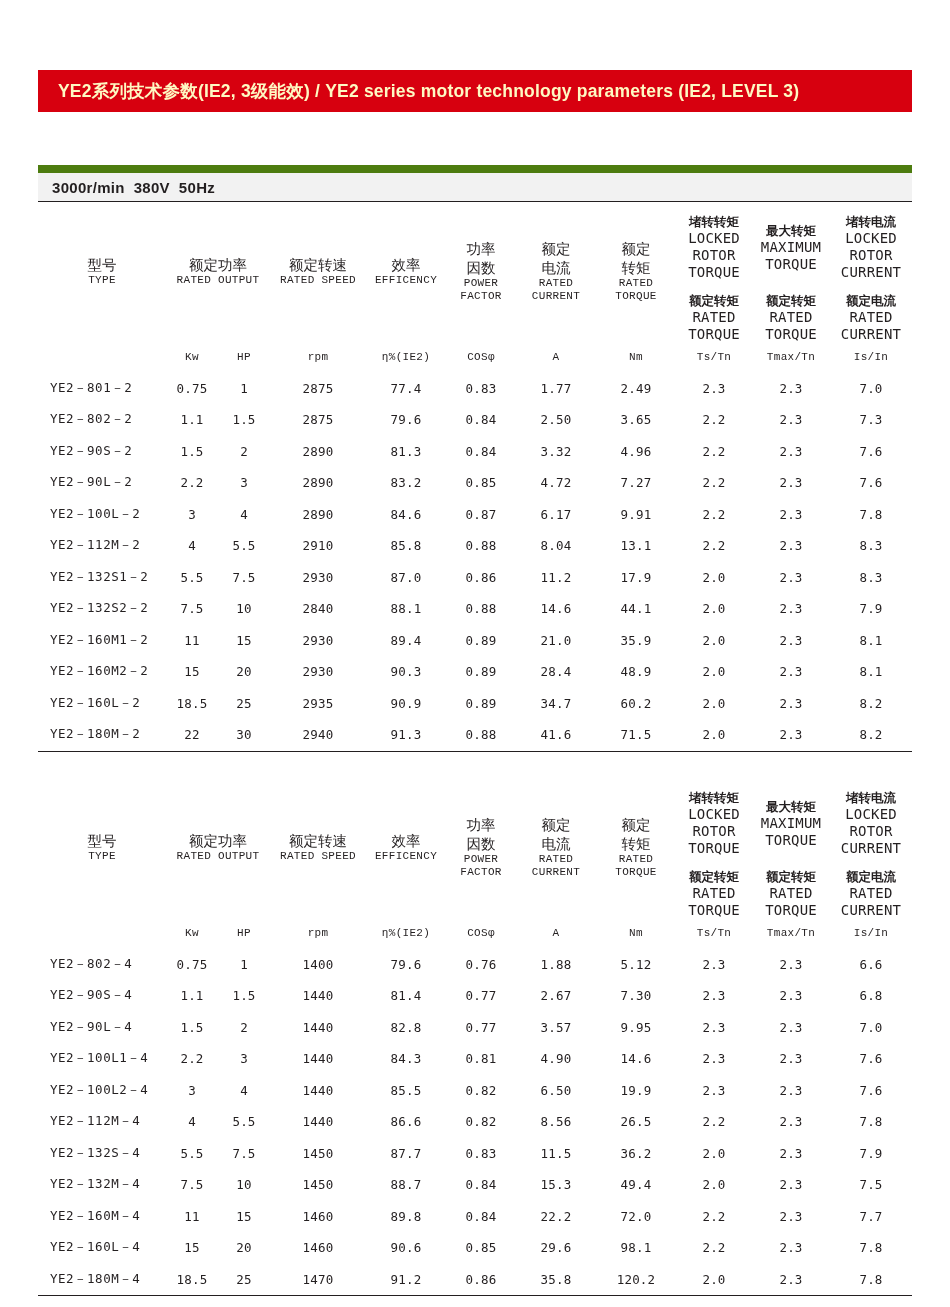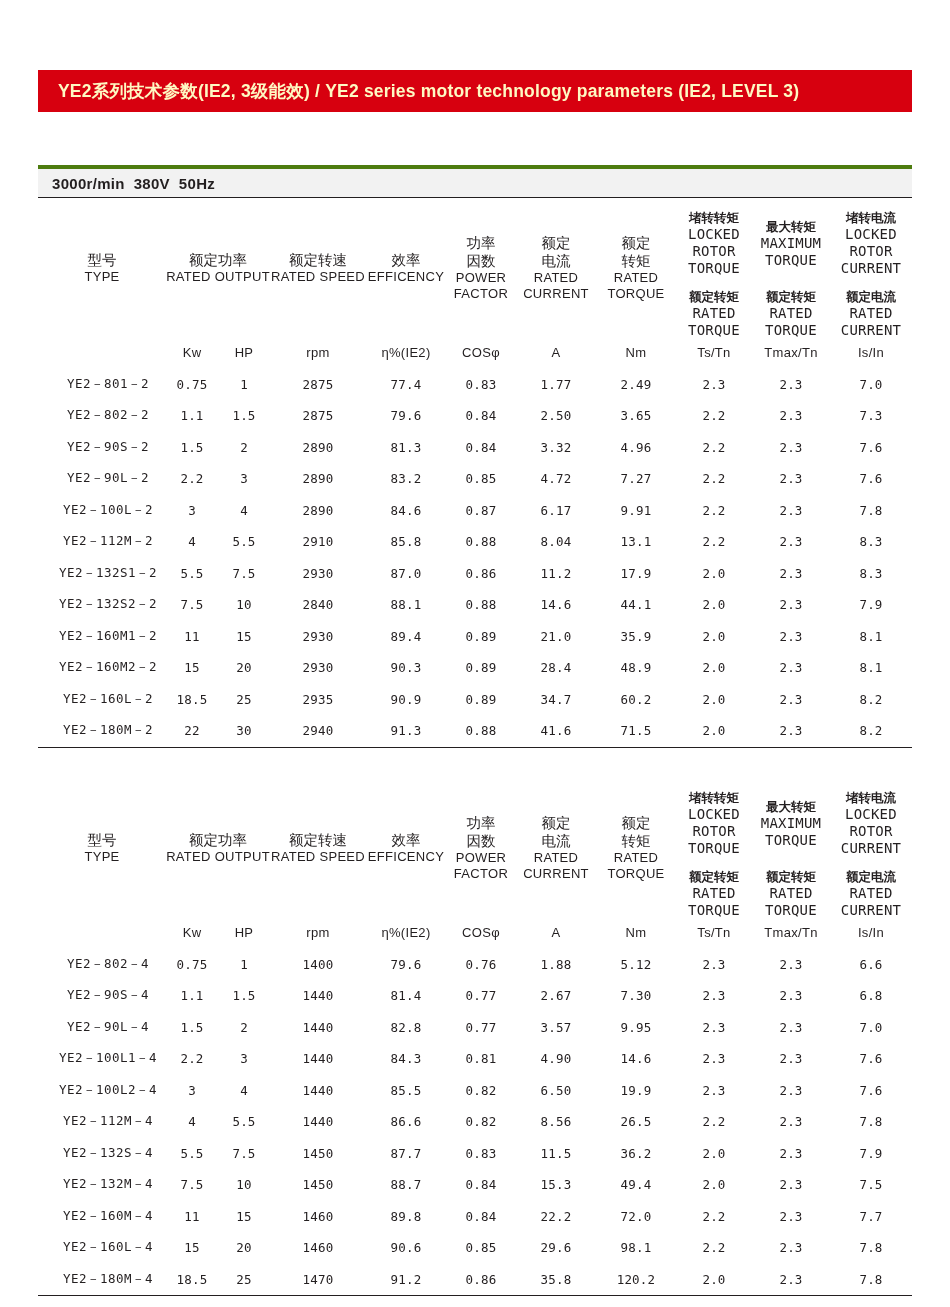--- a/index.html
+++ b/index.html
@@ -45,21 +45,21 @@
   
   .section {
     position: absolute;
     left: 38px;
     width: 874px;
   }
   .section-1 { top: 165px; }
   .section-2 { top: 778px; }
 
   .sec-title-bar {
-    border-top: 4px solid #4d7c0f;
+    border-top: 8px solid #4d7c0f;
     border-bottom: 1px solid #231f20;
     height: 28px;
     display: flex;
     align-items: center;
     background: #f2f2f2;
   }
   .sec-title {
     font-size: 15px;
     font-weight: bold;
     padding-left: 14px;
@@ -107,25 +107,25 @@
     border-top: 1px solid #231f20;
     border-bottom: 1px solid #231f20;
   }
 
   .cn {
     font-size: 14.5px;
     line-height: 1.25;
     display: block;
   }
   .en {
-    font-size: 13px;
+    font-size: 11px;
     letter-spacing: 0.3px;
     line-height: 1.25;
     display: block;
-    font-family: Liberation Sans, sans-serif;
+    font-family: Liberation Mono, monospace;
   }
   .en-small {
     font-size: 14px;
     letter-spacing: 0.2px;
     line-height: 1.2;
     display: block;
     font-family: "DejaVu Sans Mono", monospace;
   }
   .cn-small {
     font-size: 12.5px;
@@ -148,21 +148,21 @@
 
   
   .data td {
     height: 31.5px;
     border-bottom: 1px solid #c9c9c9;
     font-family: "DejaVu Sans Mono", monospace;
     font-size: 13px;
     letter-spacing: 0.2px;
   }
   .data td.type-cell {
-    text-align: center;
+    text-align: left;
     padding-left: 12px;
     letter-spacing: 0.5px;
   }
   .data:last-child td {
     border-bottom: 1px solid #231f20;
   }
 </style>
 </head>
 <body>
 

